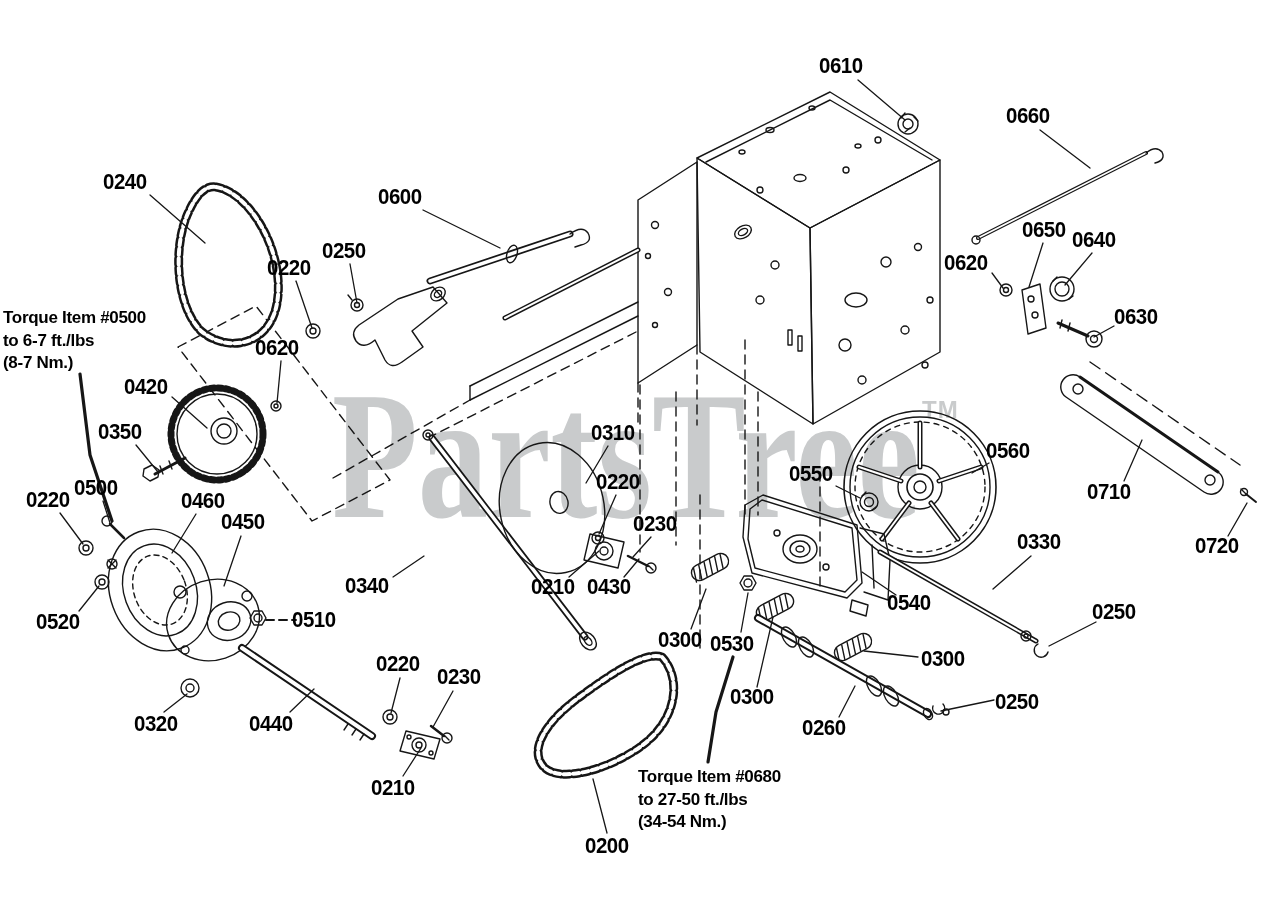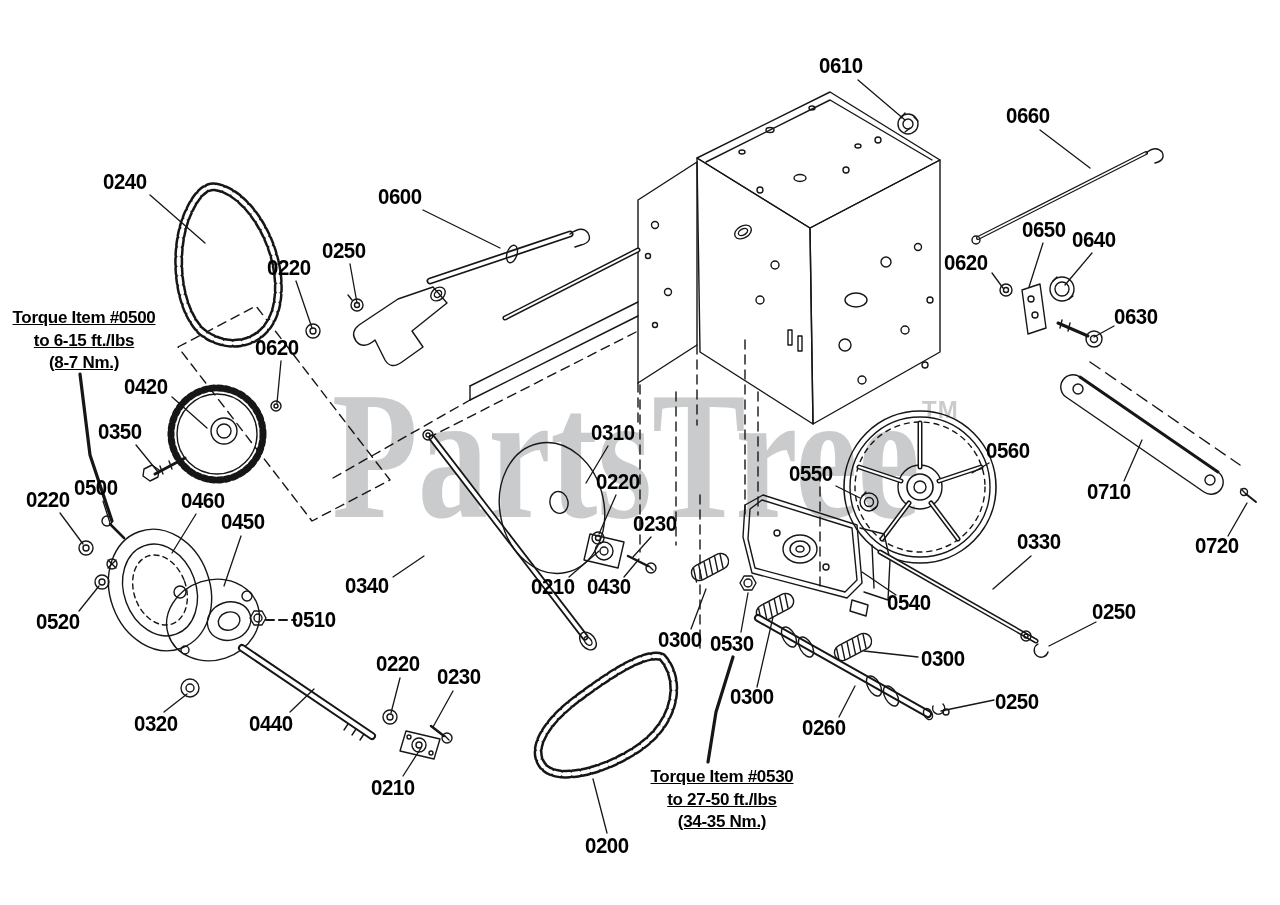--- a/index.html
+++ b/index.html
@@ -2,21 +2,21 @@
 <html><head>
 <meta charset="utf-8">
 <style>
   html,body{margin:0;padding:0;background:#ffffff;}
   .stage{position:relative;width:1280px;height:905px;background:#ffffff;overflow:hidden;
          font-family:"Liberation Sans",sans-serif;}
   .stage svg{position:absolute;left:0;top:0;}
   .callout{position:absolute;font-weight:bold;font-size:22px;line-height:22px;color:#000;
            letter-spacing:-0.5px;transform:scaleX(0.93);transform-origin:left top;white-space:nowrap;}
   .note{position:absolute;font-weight:bold;font-size:17px;line-height:22.5px;color:#000;
-        text-align:center;letter-spacing:-0.3px;text-decoration:underline;}
+        letter-spacing:-0.3px;}
 </style>
 </head>
 <body>
 
 <div class="stage">
 
 <svg width="1280" height="905" viewBox="0 0 1280 905">
 
   <g>
     <text x="332" y="517" textLength="588" lengthAdjust="spacingAndGlyphs" font-family="Liberation Serif, serif" font-weight="bold" font-size="182" fill="#c9cbcc">PartsTree</text>
@@ -458,22 +458,22 @@
   <div class="callout" style="left:376px;top:653px">0220</div>
   <div class="callout" style="left:437px;top:666px">0230</div>
   <div class="callout" style="left:730px;top:686px">0300</div>
   <div class="callout" style="left:802px;top:717px">0260</div>
   <div class="callout" style="left:995px;top:691px">0250</div>
   <div class="callout" style="left:371px;top:777px">0210</div>
   <div class="callout" style="left:585px;top:835px">0200</div>
 
   <div class="note" style="left:3px;top:307px;width:162px">
     <div>Torque Item #0500</div>
-    <div>to 6-15 ft./lbs</div>
+    <div>to 6-7 ft./lbs</div>
     <div>(8-7 Nm.)</div>
   </div>
   <div class="note" style="left:638px;top:766px;width:168px">
-    <div>Torque Item #0530</div>
+    <div>Torque Item #0680</div>
     <div>to 27-50 ft./lbs</div>
-    <div>(34-35 Nm.)</div>
+    <div>(34-54 Nm.)</div>
   </div>
 
 </div>
 
 </body></html>

